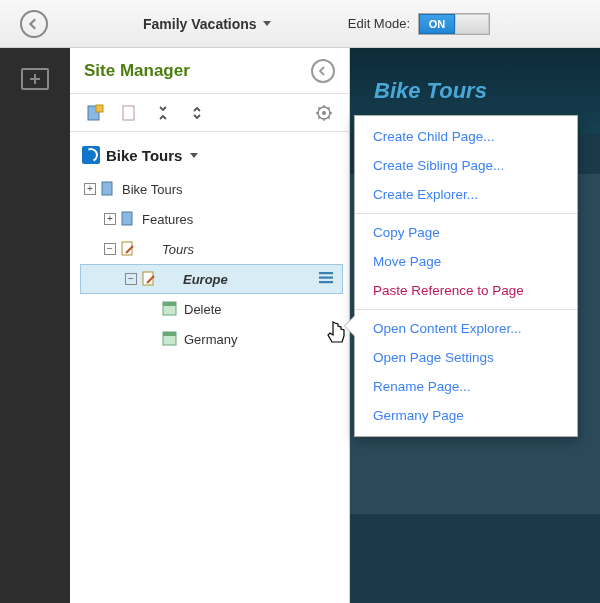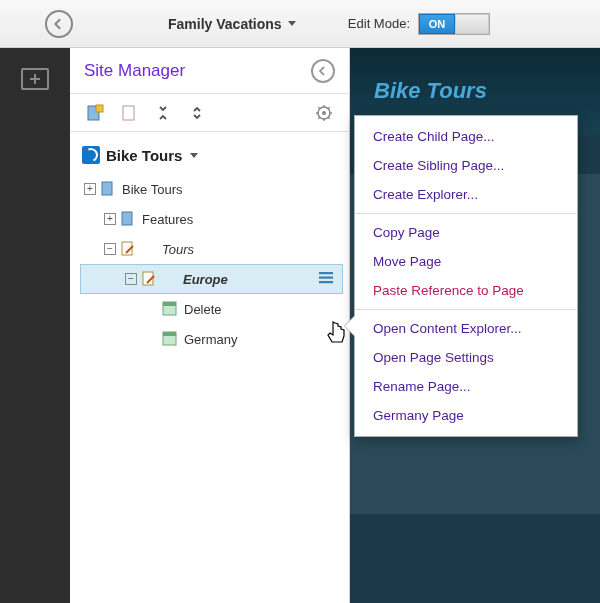--- a/index.html
+++ b/index.html
@@ -1,36 +1,36 @@
 <!DOCTYPE html>
 <html><head>
 <meta charset="utf-8">
 <style>
 * { box-sizing: border-box; margin: 0; padding: 0; }
 body { font-family: Arial, Helvetica, sans-serif; font-size: 13px; background: #fff; width: 600px; height: 603px; overflow: hidden; position: relative; }
 
 
-.top-header { position: absolute; top: 0; left: 0; right: 0; height: 48px; background: linear-gradient(#f8f8f8, #ececec); border-bottom: 1px solid #d0d0d0; display: flex; align-items: center; z-index: 5; padding-left: 25px; }
+.top-header { position: absolute; top: 0; left: 0; right: 0; height: 48px; background: linear-gradient(#f8f8f8, #ececec); border-bottom: 1px solid #d0d0d0; display: flex; align-items: center; z-index: 5; }
 .back-circle { width: 28px; height: 28px; border-radius: 50%; border: 2px solid #888; display: flex; align-items: center; justify-content: center; margin-left: 20px; cursor: pointer; }
 .back-circle svg { width: 12px; height: 12px; }
 .header-title { margin-left: 95px; font-size: 14px; color: #333; font-weight: bold; display: flex; align-items: center; gap: 4px; cursor: pointer; }
 .caret-down { width: 0; height: 0; border-left: 4px solid transparent; border-right: 4px solid transparent; border-top: 5px solid #555; margin-left: 2px; }
 .edit-mode { margin-left: auto; margin-right: 110px; display: flex; align-items: center; gap: 8px; font-size: 13px; color: #333; }
 .toggle { width: 72px; height: 22px; border: 1px solid #aaa; background: #e0e0e0; display: flex; cursor: pointer; }
 .toggle-on { flex: 1; background: linear-gradient(#3da0e8,#2186d4); color: #fff; font-size: 11px; font-weight: bold; display: flex; align-items: center; justify-content: center; border: 1px solid #1a6fb5; }
 .toggle-off { width: 34px; background: linear-gradient(#f0f0f0,#d8d8d8); border: 1px solid #ccc; }
 
 
 .left-rail { position: absolute; top: 48px; left: 0; width: 70px; bottom: 0; background: #2d2d2d; display: flex; flex-direction: column; align-items: center; padding-top: 20px; z-index: 3; }
 .rail-btn { width: 28px; height: 22px; border: 2px solid #888; border-radius: 2px; display: flex; align-items: center; justify-content: center; color: #888; font-size: 16px; cursor: pointer; }
 
 
 .panel { position: absolute; top: 48px; left: 70px; width: 280px; bottom: 0; background: #fff; border-right: 1px solid #d0d0d0; z-index: 4; }
 .panel-header { height: 46px; display: flex; align-items: center; padding: 0 14px; border-bottom: 1px solid #e0e0e0; }
-.panel-title { font-size: 17px; font-weight: normal; color: #6d28d9; flex: 1; }
+.panel-title { font-size: 17px; font-weight: bold; color: #4d7c0f; flex: 1; }
 .panel-back { width: 24px; height: 24px; border-radius: 50%; border: 2px solid #999; display: flex; align-items: center; justify-content: center; cursor: pointer; }
 .panel-back svg { width: 10px; height: 10px; }
 
 .toolbar { height: 38px; display: flex; align-items: center; padding: 0 10px; gap: 4px; border-bottom: 1px solid #e0e0e0; }
 .tool-btn { width: 30px; height: 28px; display: flex; align-items: center; justify-content: center; cursor: pointer; border-radius: 2px; }
 .tool-spacer { flex: 1; }
 
 .site-title { padding: 14px 12px 10px; display: flex; align-items: center; gap: 6px; font-weight: bold; font-size: 15px; color: #222; }
 .site-icon { width: 18px; height: 18px; background: #1176c9; border-radius: 2px; display: flex; align-items: center; justify-content: center; }
 .site-icon::after { content: ""; width: 10px; height: 10px; border: 2px solid #fff; border-radius: 50%; border-left-color: transparent; border-bottom-color: transparent; transform: rotate(20deg); }
@@ -51,21 +51,21 @@
 
 
 .preview { position: absolute; top: 48px; left: 350px; right: 0; bottom: 0; background: #1a3a4a; z-index: 1; }
 .preview-header { height: 86px; background: linear-gradient(#0d2a38, #164050); display: flex; align-items: center; padding-left: 24px; }
 .preview-title { color: #4aa8d8; font-style: italic; font-weight: bold; font-size: 22px; }
 .preview-body { height: 340px; background: #2a4a5a; margin-top: 40px; margin-left: 0; }
 
 
 .context-menu { position: absolute; top: 115px; left: 354px; width: 224px; background: #fff; border: 1px solid #b0b0b0; box-shadow: 0 4px 12px rgba(0,0,0,0.3); z-index: 20; padding: 6px 0; }
 .context-menu::before { content: ""; position: absolute; left: -10px; top: 200px; width: 0; height: 0; border-top: 10px solid transparent; border-bottom: 10px solid transparent; border-right: 10px solid #fff; filter: drop-shadow(-1px 0 0 #b0b0b0); }
-.menu-item { padding: 7px 18px; font-size: 13.5px; color: #4c1d95; cursor: pointer; }
+.menu-item { padding: 7px 18px; font-size: 13.5px; color: #3b82f6; cursor: pointer; }
 .menu-item.disabled { color: #be185d; cursor: default; }
 .menu-sep { height: 1px; background: #ddd; margin: 4px 0; }
 
 
 .cursor-img { position: absolute; top: 320px; left: 326px; z-index: 30; pointer-events: none; }
 
 
 .ico-page { fill: #89b8e0; stroke: #4a7ca8; }
 .ico-page-y { fill: #fff; stroke: #b09030; }
 .ico-page-t { fill: #c8e8d0; stroke: #6aa878; }

